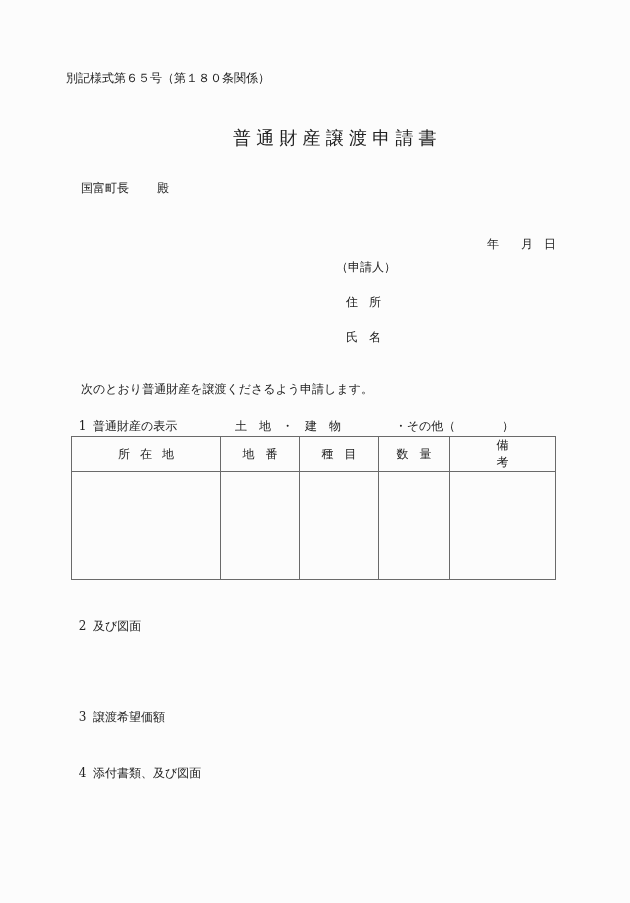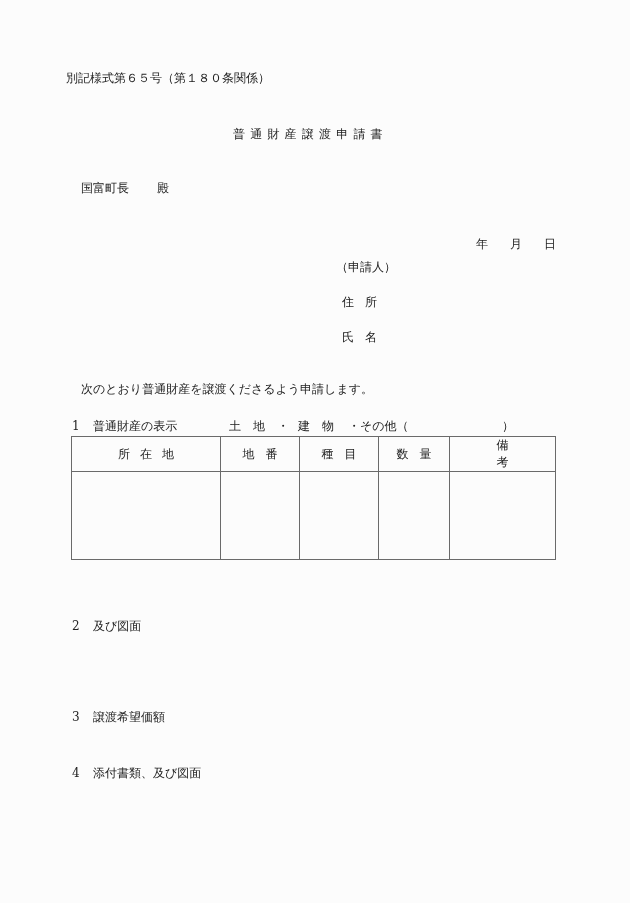--- a/index.html
+++ b/index.html
@@ -4,41 +4,41 @@
 <style>
   html, body { margin: 0; padding: 0; }
   body {
     width: 630px; height: 903px;
     background: #fcfcfc;
     color: #222;
     font-family: "DejaVu Serif", "Liberation Serif", serif;
     position: relative;
     overflow: hidden;
   }
-  .abs { position: absolute; white-space: nowrap; }
+  .abs { position: absolute; white-space: nowrap; text-align: center; }
   .t12 { font-size: 12px; line-height: 14px; }
   .form-no { left: 66px; top: 71px; }
-  .title { left: 233px; top: 126px; letter-spacing: 5.2px; font-size: 12px; }
+  .title { left: 233px; top: 126px; letter-spacing: 5.2px; font-size: 18px; }
   .addressee { left: 81px; top: 181px; }
   .addressee .tono { margin-left: 28px; }
   .date { left: 456px; top: 237px; margin-left: 20px; }
   .date span { display: inline-block; }
   .date .y { width: 34px; }
   .date .m { width: 34px; }
   .applicant { left: 336px; top: 260px; }
   .applicant div { height: 19px; line-height: 14px; }
   .applicant .lbl { padding-left: 6px; letter-spacing: 11px; margin-top: 16px; }
   .intro { left: 81px; top: 382px; }
   .sec1 { left: 72px; top: 419px; }
   .sec1 .num { display: inline-block; width: 21px; }
   .types { left: 229px; top: 419px; }
   .types span { display: inline-block; }
   table.prop {
     position: absolute; left: 71px; top: 436px;
-    width: 484px; height: 124px;
+    width: 484px; height: 144px;
     border-collapse: collapse;
     table-layout: fixed;
     font-family: Liberation Serif, serif;
   }
   table.prop td, table.prop th {
     border: 1px solid #6a6a6a;
     padding: 0;
     font-weight: normal;
     font-size: 12px;
     text-align: center;

